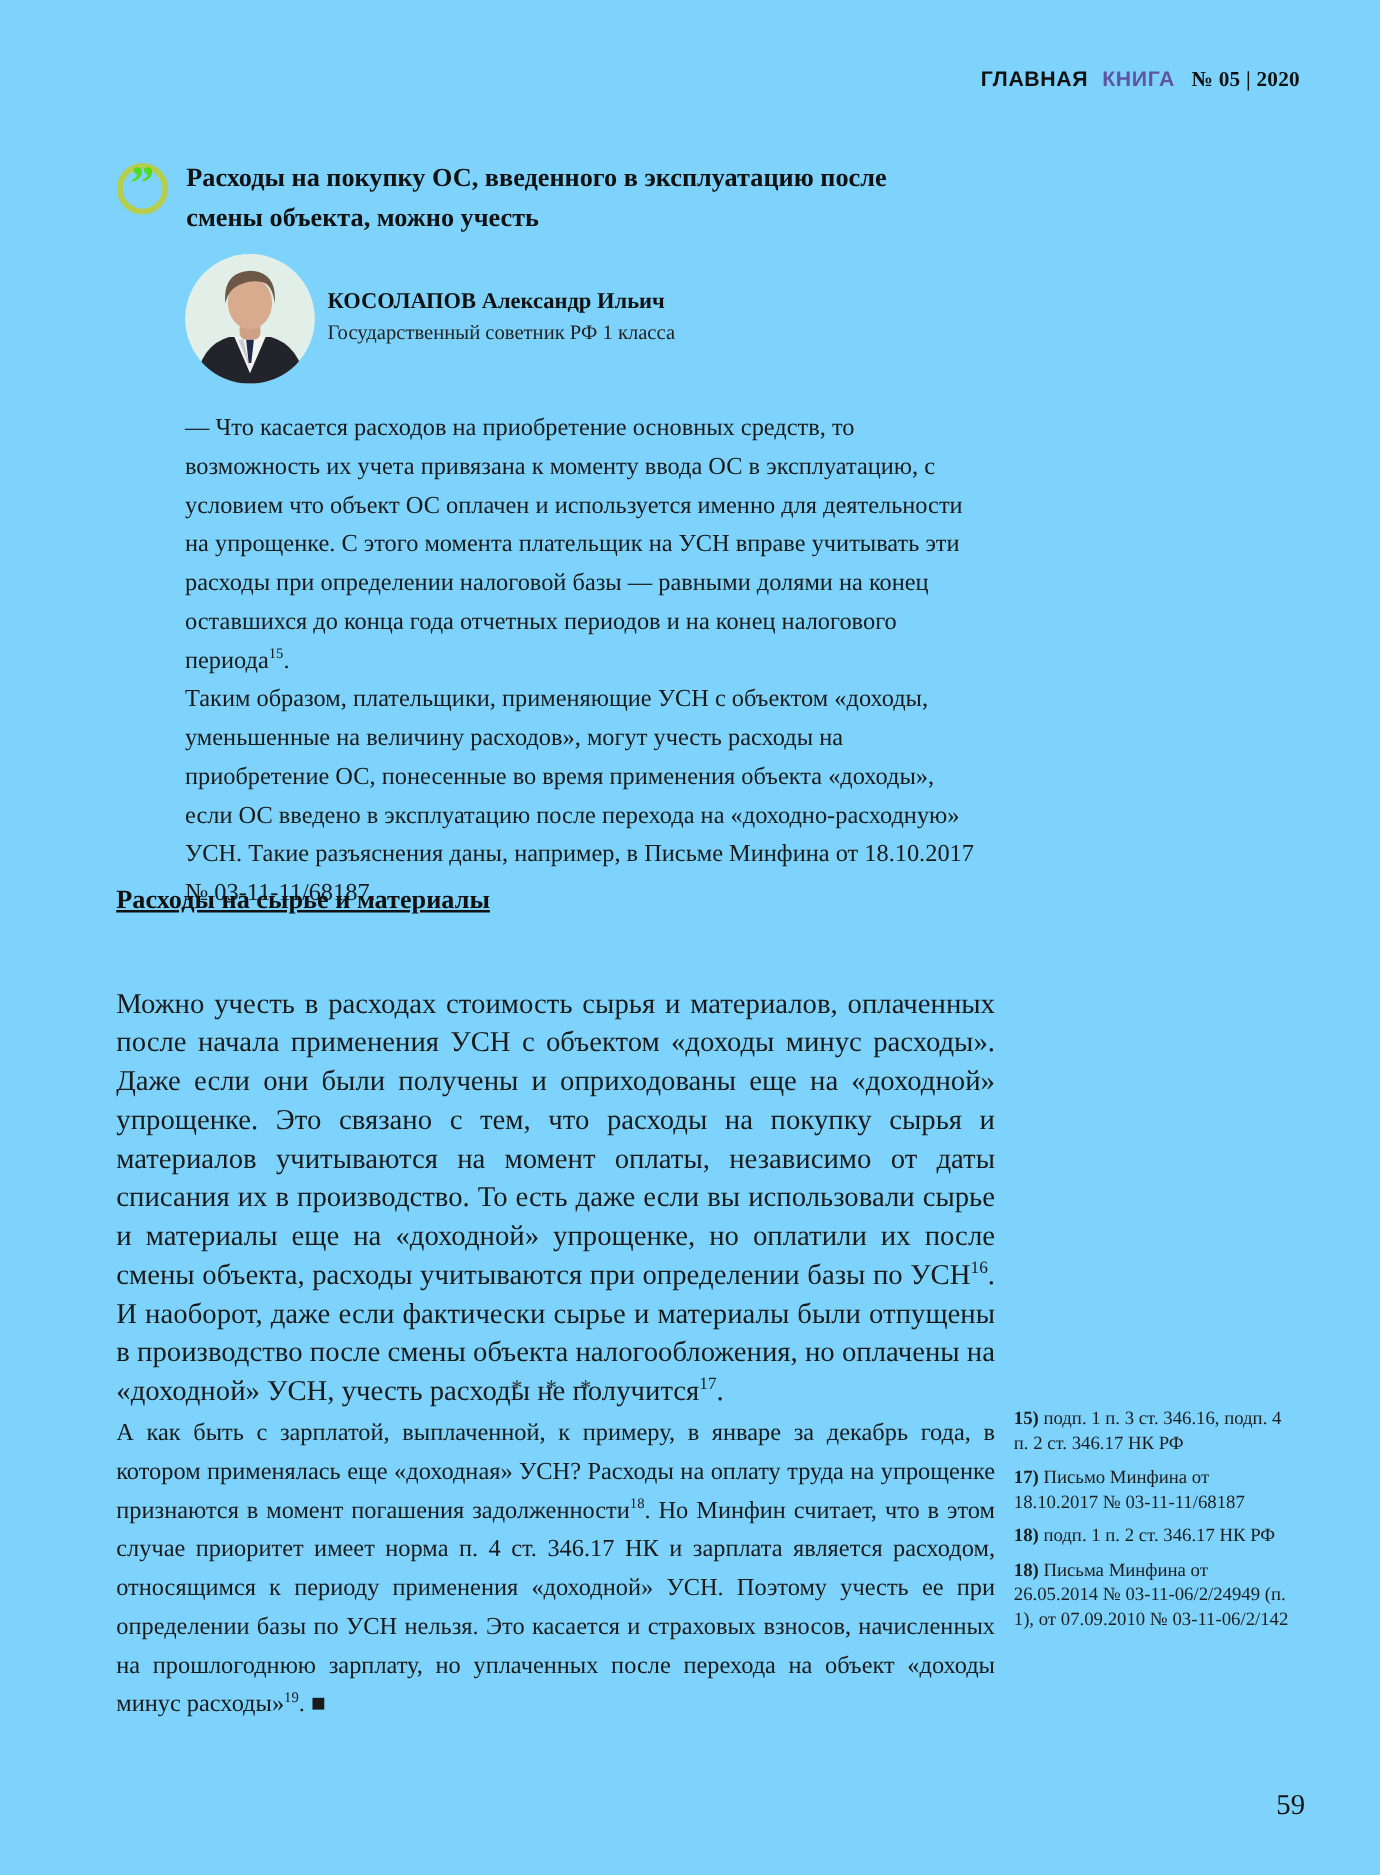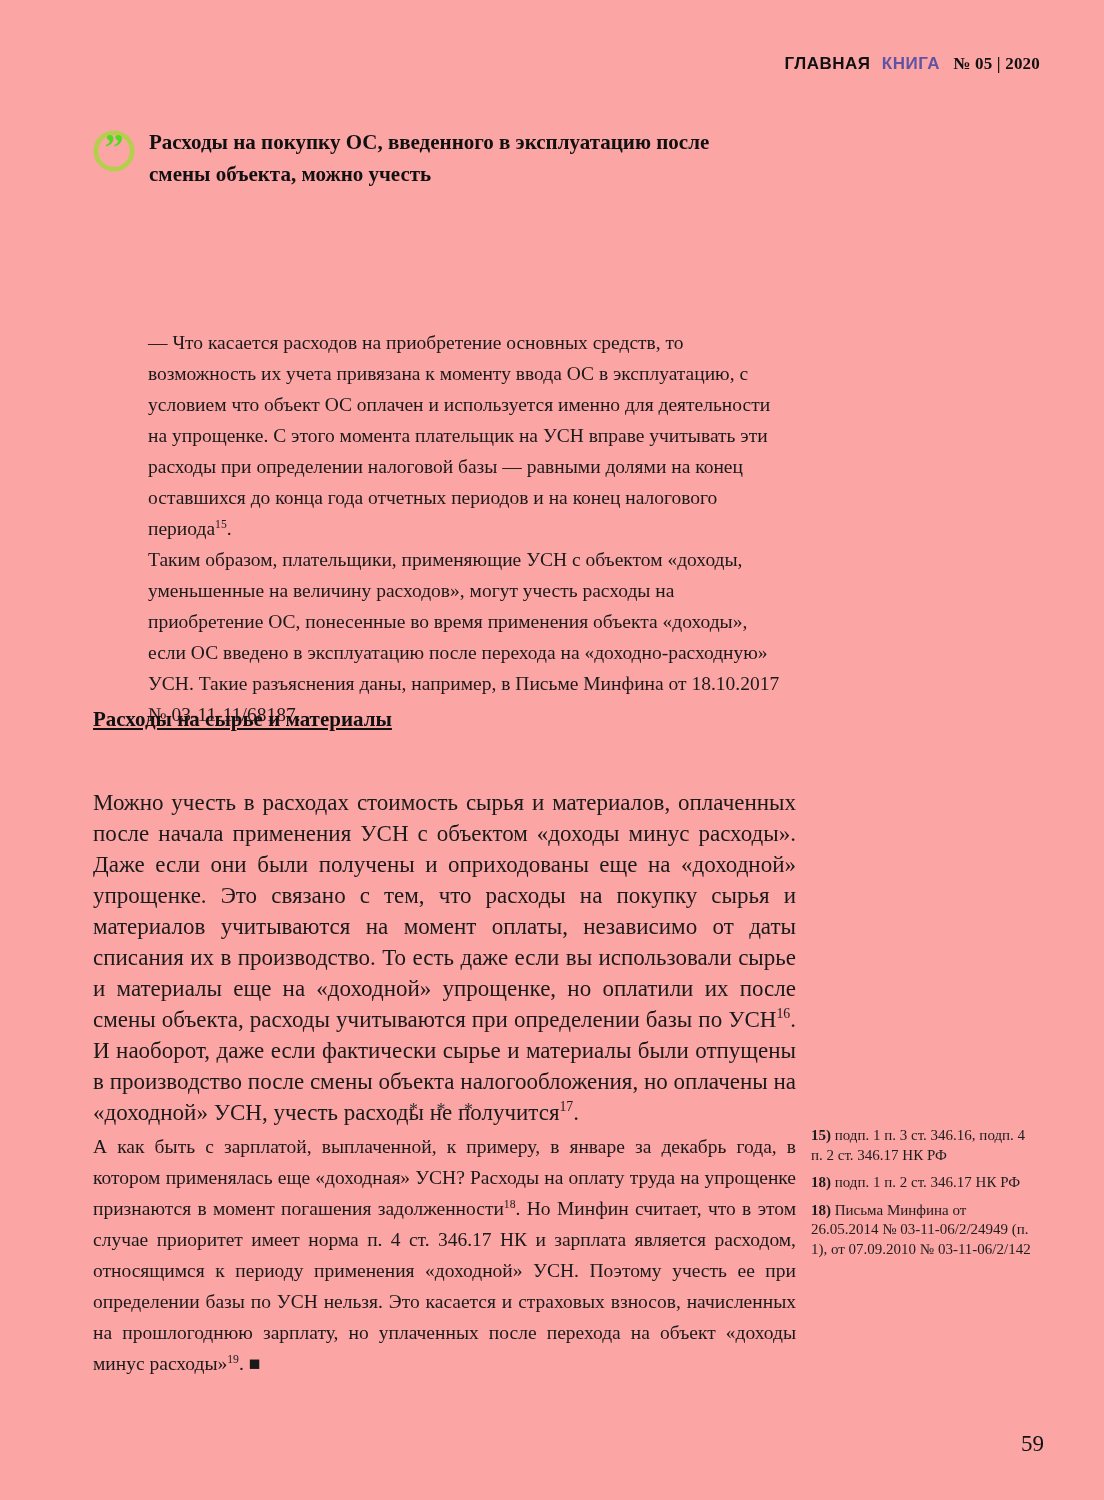--- a/index.html
+++ b/index.html
@@ -1,19 +1,19 @@
 <!DOCTYPE html>
 <html><head>
 <meta charset="utf-8">
 <style>
   html,body{margin:0;padding:0;background:#888;}
   .page{
     position:relative;
     width:1104px;height:1500px;
-    background:#fca5a5;
+    background:#7dd3fc;
     font-family:"Liberation Serif","DejaVu Serif",serif;
     color:#1a1a1a;
     margin:0 auto;
     overflow:hidden;
   }
   
   .header{
     position:absolute;top:54px;right:64px;
     font-family:"Liberation Sans","DejaVu Sans",sans-serif;
     font-size:17px;font-weight:800;letter-spacing:.5px;
@@ -82,39 +82,67 @@
   </div>
 
   <div class="quote-block">
     <svg class="quote-icon" viewBox="0 0 44 44">
       <circle cx="22" cy="22" r="19" fill="none" stroke="#b6ce4e" stroke-width="5"></circle>
       <text x="22" y="31" text-anchor="middle" font-family="Liberation Serif, DejaVu Serif, serif" font-weight="bold" font-size="40" fill="#53da1f">”</text>
     </svg>
     <h2 class="quote-title">Расходы на покупку ОС, введенного в эксплуатацию после смены объекта, можно учесть</h2>
   </div>
 
+  <div class="author-block">
+    <div class="avatar">
+      <svg viewBox="0 0 100 100" width="104" height="104">
+        <circle cx="50" cy="50" r="50" fill="#e1efe8"></circle>
+
+        <path d="M8 100 Q12 70 34 64 L66 64 Q88 70 93 100 Z" fill="#23242b"></path>
+
+        <path d="M38 64 L50 92 L62 64 Z" fill="#f4f4f2"></path>
+        <path d="M41 66 L50 88 L45 66 Z" fill="#c9ccd2"></path>
+
+        <path d="M47 66 L53 66 L51 84 L49 84 Z" fill="#232c45"></path>
+
+        <rect x="42" y="52" width="16" height="14" rx="5" fill="#cfa183"></rect>
+
+        <ellipse cx="50" cy="38" rx="17" ry="20" fill="#d8ab8f"></ellipse>
+
+        <path d="M31 38 Q29 14 50 13 Q71 14 69 38 Q67 24 60 22 Q52 20 44 23 Q34 26 31 38 Z" fill="#6d5847"></path>
+      </svg>
+    </div>
+    <div class="author-meta">
+      <p class="author-name">КОСОЛАПОВ Александр Ильич</p>
+      <p class="author-title">Государственный советник РФ 1 класса</p>
+    </div>
+  </div>
 
   <div class="interview">
     <p>—  Что касается расходов на приобретение основных средств, то возможность их учета привязана к моменту ввода ОС в эксплуатацию, с условием что объект ОС оплачен и используется именно для деятельности на упрощенке. С этого момента плательщик на УСН вправе учитывать эти расходы при определении налоговой базы — равными долями на конец оставшихся до конца года отчетных периодов и на конец налогового периода<sup>15</sup>.</p>
     <p>Таким образом, плательщики, применяющие УСН с объектом «доходы, уменьшенные на величину расходов», могут учесть расходы на приобретение ОС, понесенные во время применения объекта «доходы», если ОС введено в эксплуатацию после перехода на «доходно-расходную» УСН. Такие разъяснения даны, например, в Письме Минфина от 18.10.2017 № 03-11-11/68187.</p>
   </div>
 
   <h1 class="section-title">Расходы на сырье и материалы</h1>
   <p class="section-para">Можно учесть в расходах стоимость сырья и материалов, оплаченных после начала применения УСН с объектом «доходы минус расходы». Даже если они были получены и оприходованы еще на «доходной» упрощенке. Это связано с тем, что расходы на покупку сырья и материалов учитываются на момент оплаты, независимо от даты списания их в производство. То есть даже если вы использовали сырье и материалы еще на «доходной» упрощенке, но оплатили их после смены объекта, расходы учитываются при определении базы по УСН<sup>16</sup>. И наоборот, даже если фактически сырье и материалы были отпущены в производство после смены объекта налогообложения, но оплачены на «доходной» УСН, учесть расходы не получится<sup>17</sup>.</p>
 
   <p class="divider">* * *</p>
 
   <p class="closing-para">А как быть с зарплатой, выплаченной, к примеру, в январе за декабрь года, в котором применялась еще «доходная» УСН? Расходы на оплату труда на упрощенке признаются в момент погашения задолженности<sup>18</sup>. Но Минфин считает, что в этом случае приоритет имеет норма п. 4 ст. 346.17 НК и зарплата является расходом, относящимся к периоду применения «доходной» УСН. Поэтому учесть ее при определении базы по УСН нельзя. Это касается и страховых взносов, начисленных на прошлогоднюю зарплату, но уплаченных после перехода на объект «доходы минус расходы»<sup>19</sup>. ■</p>
 
   <div class="footnotes">
     <p class="footnote">
       <b>15)</b>
       <span>подп. 1 п. 3 ст. 346.16, подп. 4 п. 2 ст. 346.17 НК РФ</span>
     </p>
     <p class="footnote">
+      <b>17)</b>
+      <span>Письмо Минфина от 18.10.2017 № 03-11-11/68187</span>
+    </p>
+    <p class="footnote">
       <b>18)</b>
       <span>подп. 1 п. 2 ст. 346.17 НК РФ</span>
     </p>
     <p class="footnote">
       <b>18)</b>
       <span>Письма Минфина от 26.05.2014 № 03-11-06/2/24949 (п. 1), от 07.09.2010 № 03-11-06/2/142</span>
     </p>
   </div>
 
   <div class="page-number">59</div>

